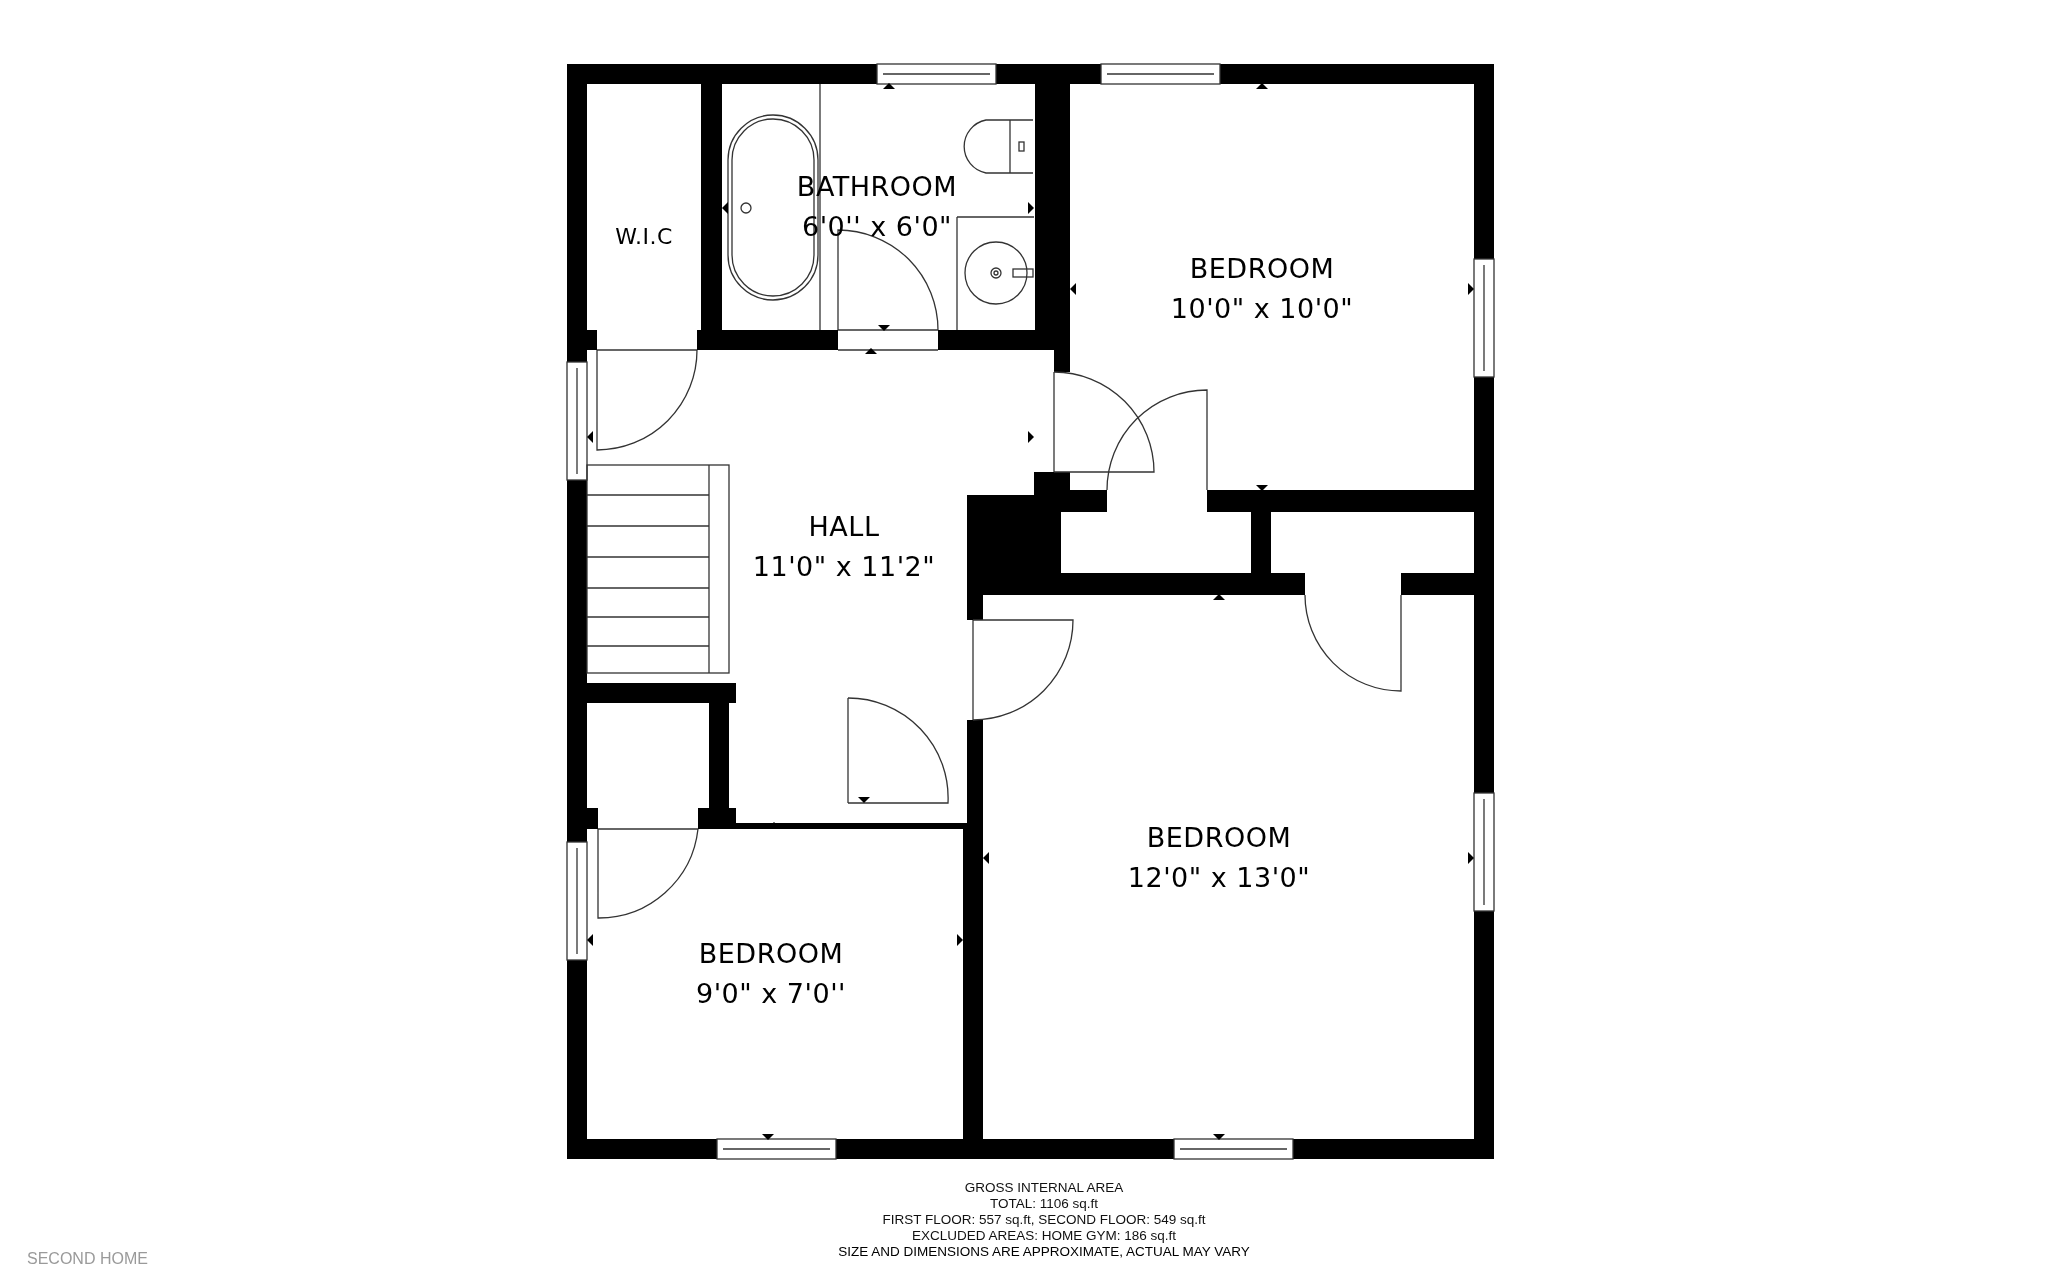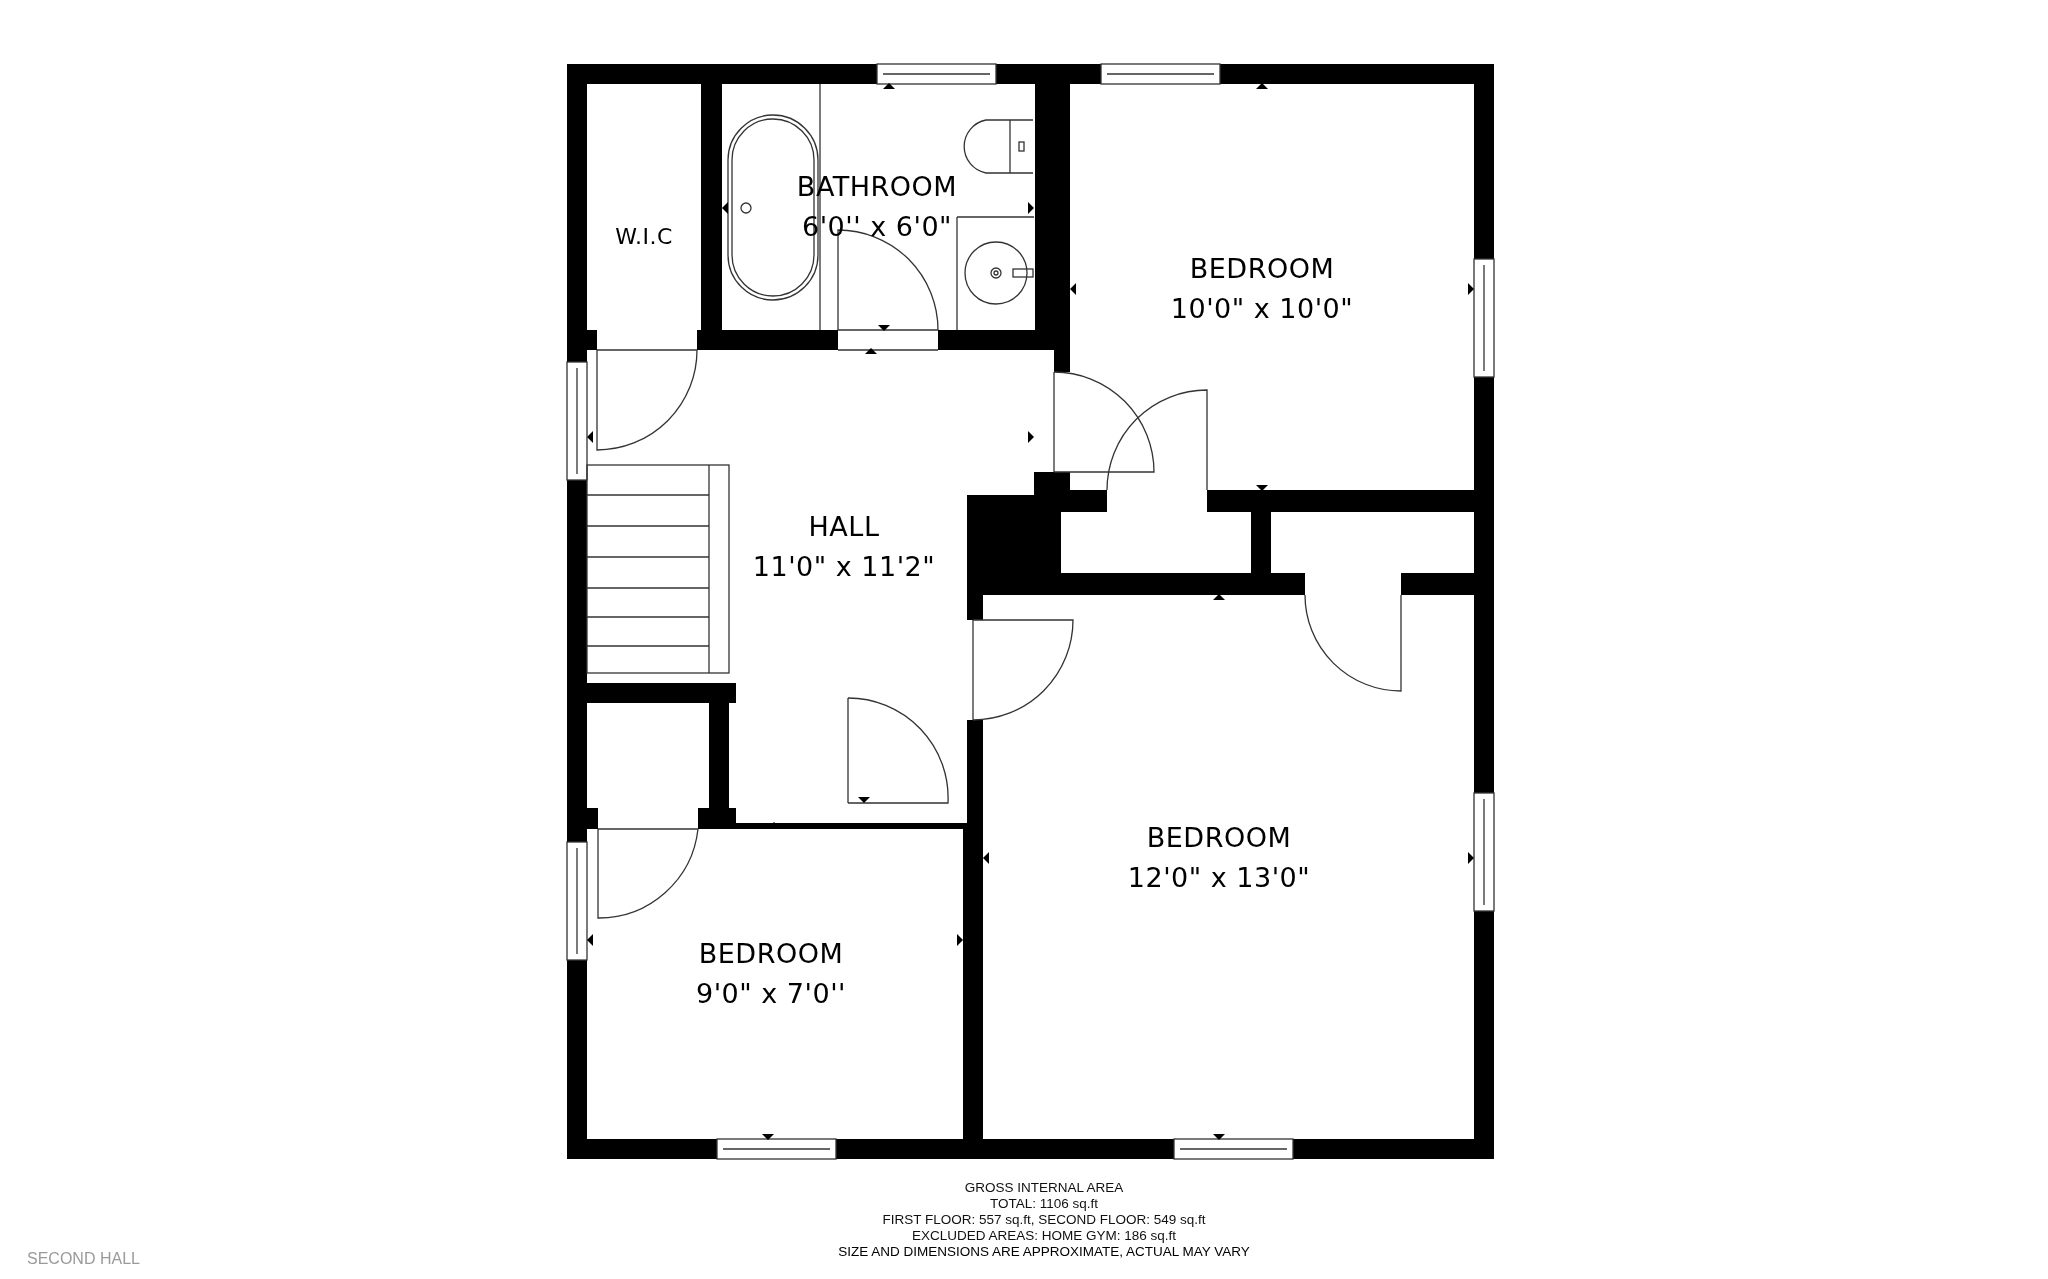--- a/index.html
+++ b/index.html
@@ -194,13 +194,13 @@
 </div>
 
 <div class="footer">
   <div>GROSS INTERNAL AREA</div>
   <div>TOTAL: 1106 sq.ft</div>
   <div>FIRST FLOOR: 557 sq.ft, SECOND FLOOR: 549 sq.ft</div>
   <div>EXCLUDED AREAS: HOME GYM: 186 sq.ft</div>
   <div class="disclaimer">SIZE AND DIMENSIONS ARE APPROXIMATE, ACTUAL MAY VARY</div>
 </div>
 
-<div class="floor-name">SECOND HALL</div>
+<div class="floor-name">SECOND HOME</div>
 
 </body></html>

